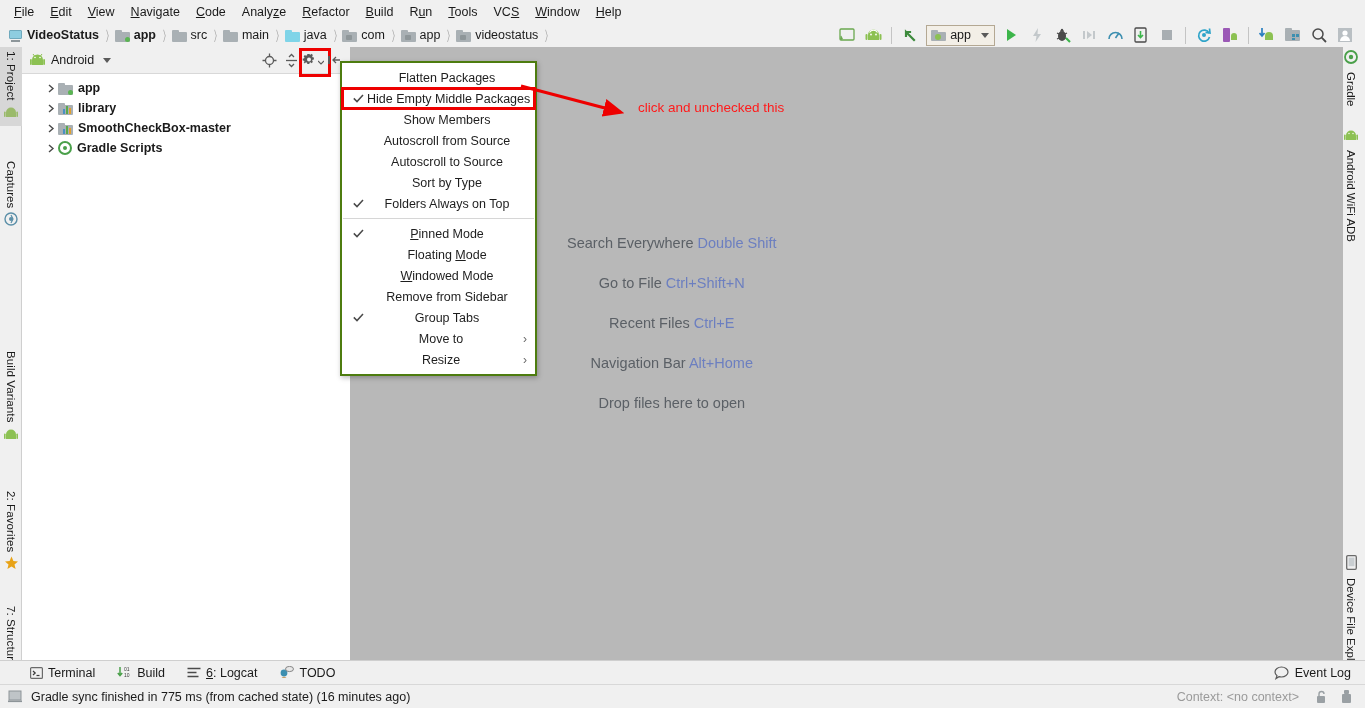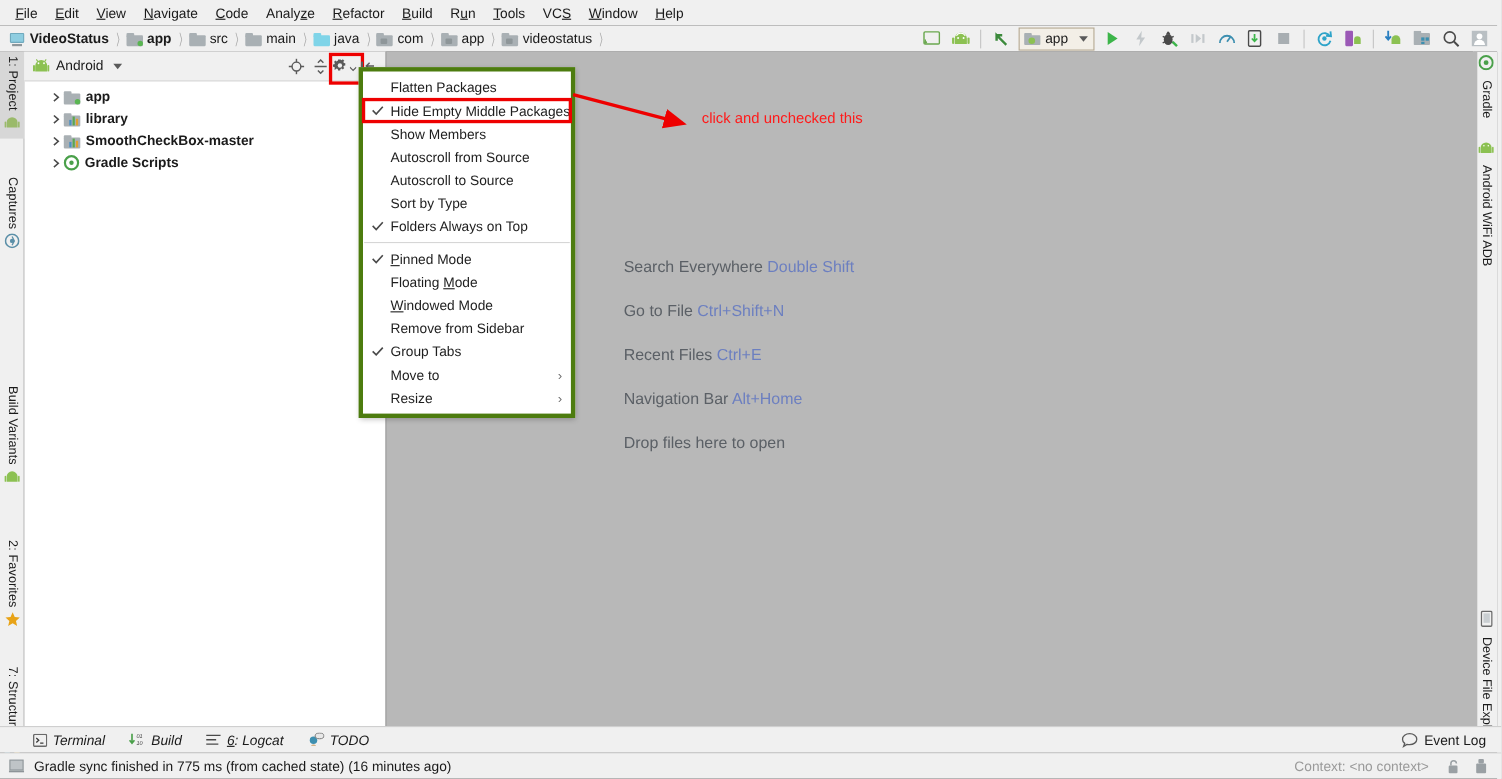--- a/index.html
+++ b/index.html
@@ -8,21 +8,22 @@
     width: 1365px; height: 708px;
     overflow: hidden;
     font-family: "Liberation Sans", sans-serif;
     background: #f0f0f0;
     color: #1a1a1a;
     -webkit-font-smoothing: antialiased;
   }
   #app {
     position: relative;
     width: 1361px; height: 708px;
-    background: #000000;
+    background: #fef9c3;
+    text-align: center;
   }
 
   
   .menubar {
     position: absolute; left: 0; top: 0; width: 1365px; height: 23px;
     background: #f0f0f0;
     display: flex; align-items: center;
     padding-left: 6px;
     font-size: 12.5px;
   }
@@ -201,22 +202,22 @@
     background:#b8b8b8;
   }
   .hints { position:absolute; left:216px; top:188px; }
   .hint {
     font-size:14.5px; color:#5b6066; margin-bottom:24px; white-space:nowrap;
   }
   .hint .key { color:#6c7fc0; }
 
   
   .ctxmenu {
-    position:absolute; left:326px; top:61px; width:197px;
-    background:#ffffff; border:4px solid #4d7c0f;
+    position:absolute; left:340px; top:61px; width:197px;
+    background:#ffffff; border:2px solid #4d7c0f;
     box-shadow: 1px 2px 5px rgba(0,0,0,0.25);
     padding: 4px 0 4px 0;
     z-index:40;
   }
   .citem {
     height:21px; display:flex; align-items:center;
     font-size:12.5px; padding-left:8px; padding-right:8px;
     position:relative; cursor:default; color:#1e1e1e;
   }
   .citem .ck { width:17px; flex:0 0 17px; color:#4a4a4a; font-size:12px; }
@@ -240,21 +241,21 @@
   }
 
   
   .bottombar {
     position:absolute; left:0; top:660px; width:1365px; height:24px;
     background:#f0f0f0; border-top:1px solid #cfcfcf;
     display:flex; align-items:center; padding-left:30px;
     font-size:12.5px;
   }
   .bbtn {
-    display:flex; align-items:center; gap:5px; margin-right:22px; cursor:default;font-style:italic;
+    display:flex; align-items:center; gap:5px; margin-right:22px; cursor:default;
   }
   .bbtn u { text-decoration: underline; }
   .bspacer { flex:1; }
   .eventlog { display:flex; align-items:center; gap:6px; margin-right:14px; cursor:default; }
 
   
   .statusbar {
     position:absolute; left:0; top:684px; width:1365px; height:24px;
     background:#f0f0f0; border-top:1px solid #d8d8d8;
     display:flex; align-items:center; padding-left:8px;

